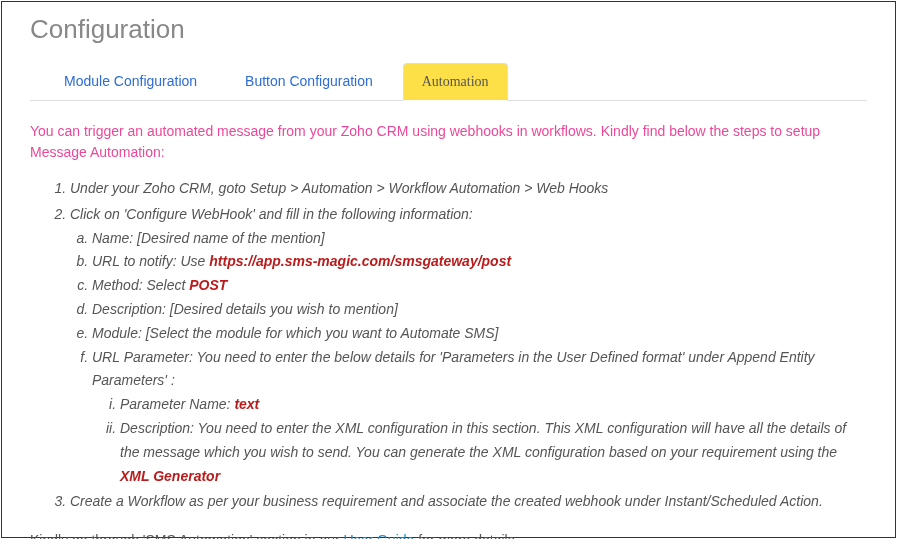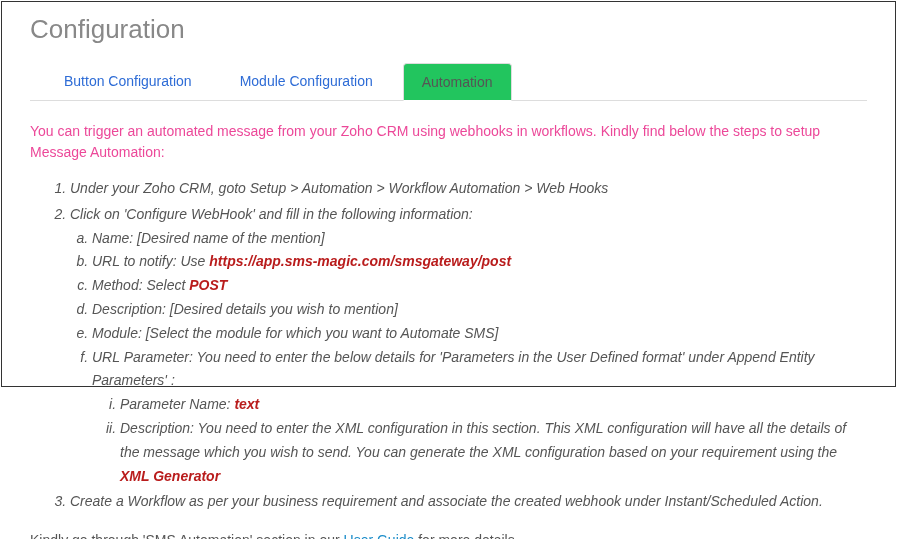--- a/index.html
+++ b/index.html
@@ -8,21 +8,21 @@
       font-size: 14px;
       color: #444;
       background: #fff;
       width: 897px;
       height: 539px;
       overflow: hidden;
     }
     .container {
       border: 1px solid #333;
       width: 895px;
-      height: 386px;
+      height: 537px;
       margin: 1px;
       padding: 12px 28px 20px 28px;
       position: relative;
     }
     .page-title {
       font-size: 26px;
       font-weight: 300;
       color: #888;
       margin-bottom: 18px;
       margin-top: 0;
@@ -40,21 +40,22 @@
       font-size: 14px;
       position: relative;
       margin-right: 12px;
     }
     .tab.active {
       color: #555;
       border: 1px solid #ddd;
       border-bottom: 1px solid #fff;
       border-radius: 4px 4px 0 0;
       margin-bottom: -1px;
-      background: #22c55e;
+      background: #fde047;
+      font-family: Liberation Serif, serif;
     }
     .intro {
       color: #ec4899;
       line-height: 1.5;
       margin-bottom: 14px;
     }
     ol.main-list {
       padding-left: 40px;
       color: #555;
       line-height: 1.7;
@@ -79,22 +80,22 @@
     }
     .link { color: #1a8cc9; cursor: pointer; }
   </style>
 </head>
 <body>
 
 <div class="container">
   <h1 class="page-title">Configuration</h1>
 
   <div class="tabs">
+    <div class="tab">Module Configuration</div>
     <div class="tab">Button Configuration</div>
-    <div class="tab">Module Configuration</div>
     <div class="tab active">Automation</div>
   </div>
 
   <p class="intro">You can trigger an automated message from your Zoho CRM using webhooks in workflows. Kindly find below the steps to setup Message Automation:</p>
 
   <ol class="main-list">
     <li>Under your Zoho CRM, goto Setup &gt; Automation &gt; Workflow Automation &gt; Web Hooks</li>
     <li>
       <span>Click on 'Configure WebHook' and fill in the following information:</span>
       <ol class="sub-a">

